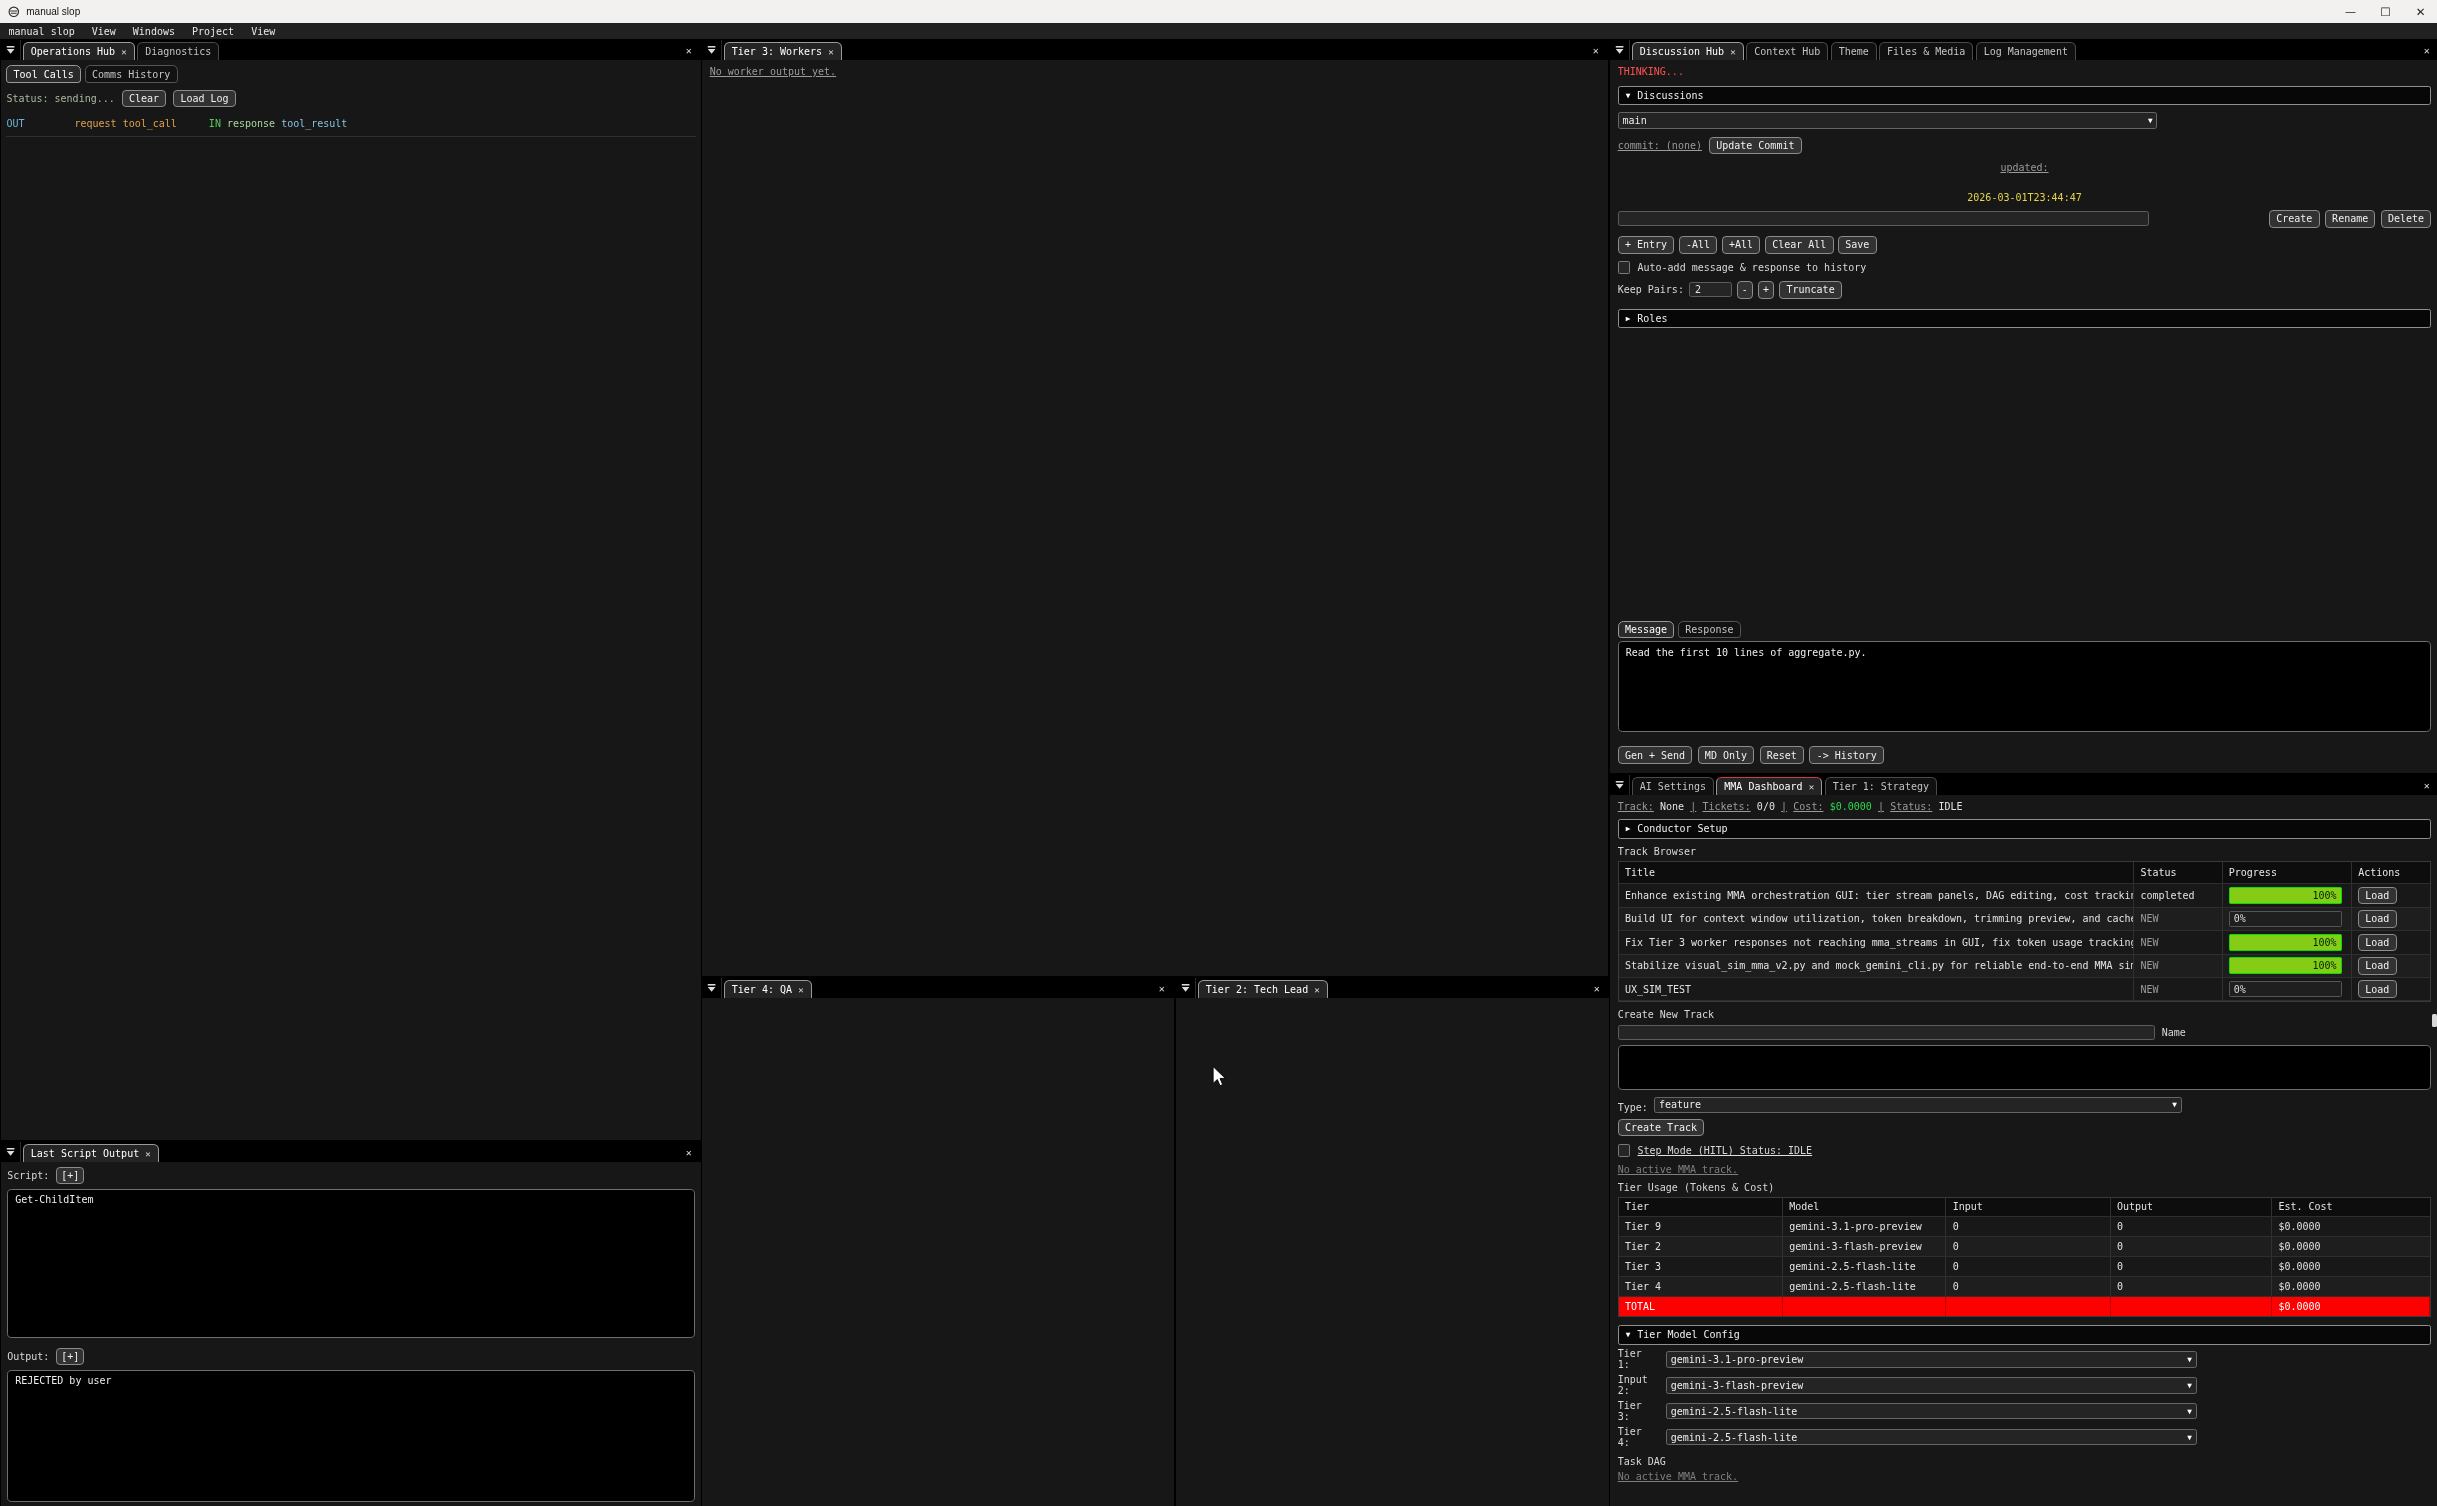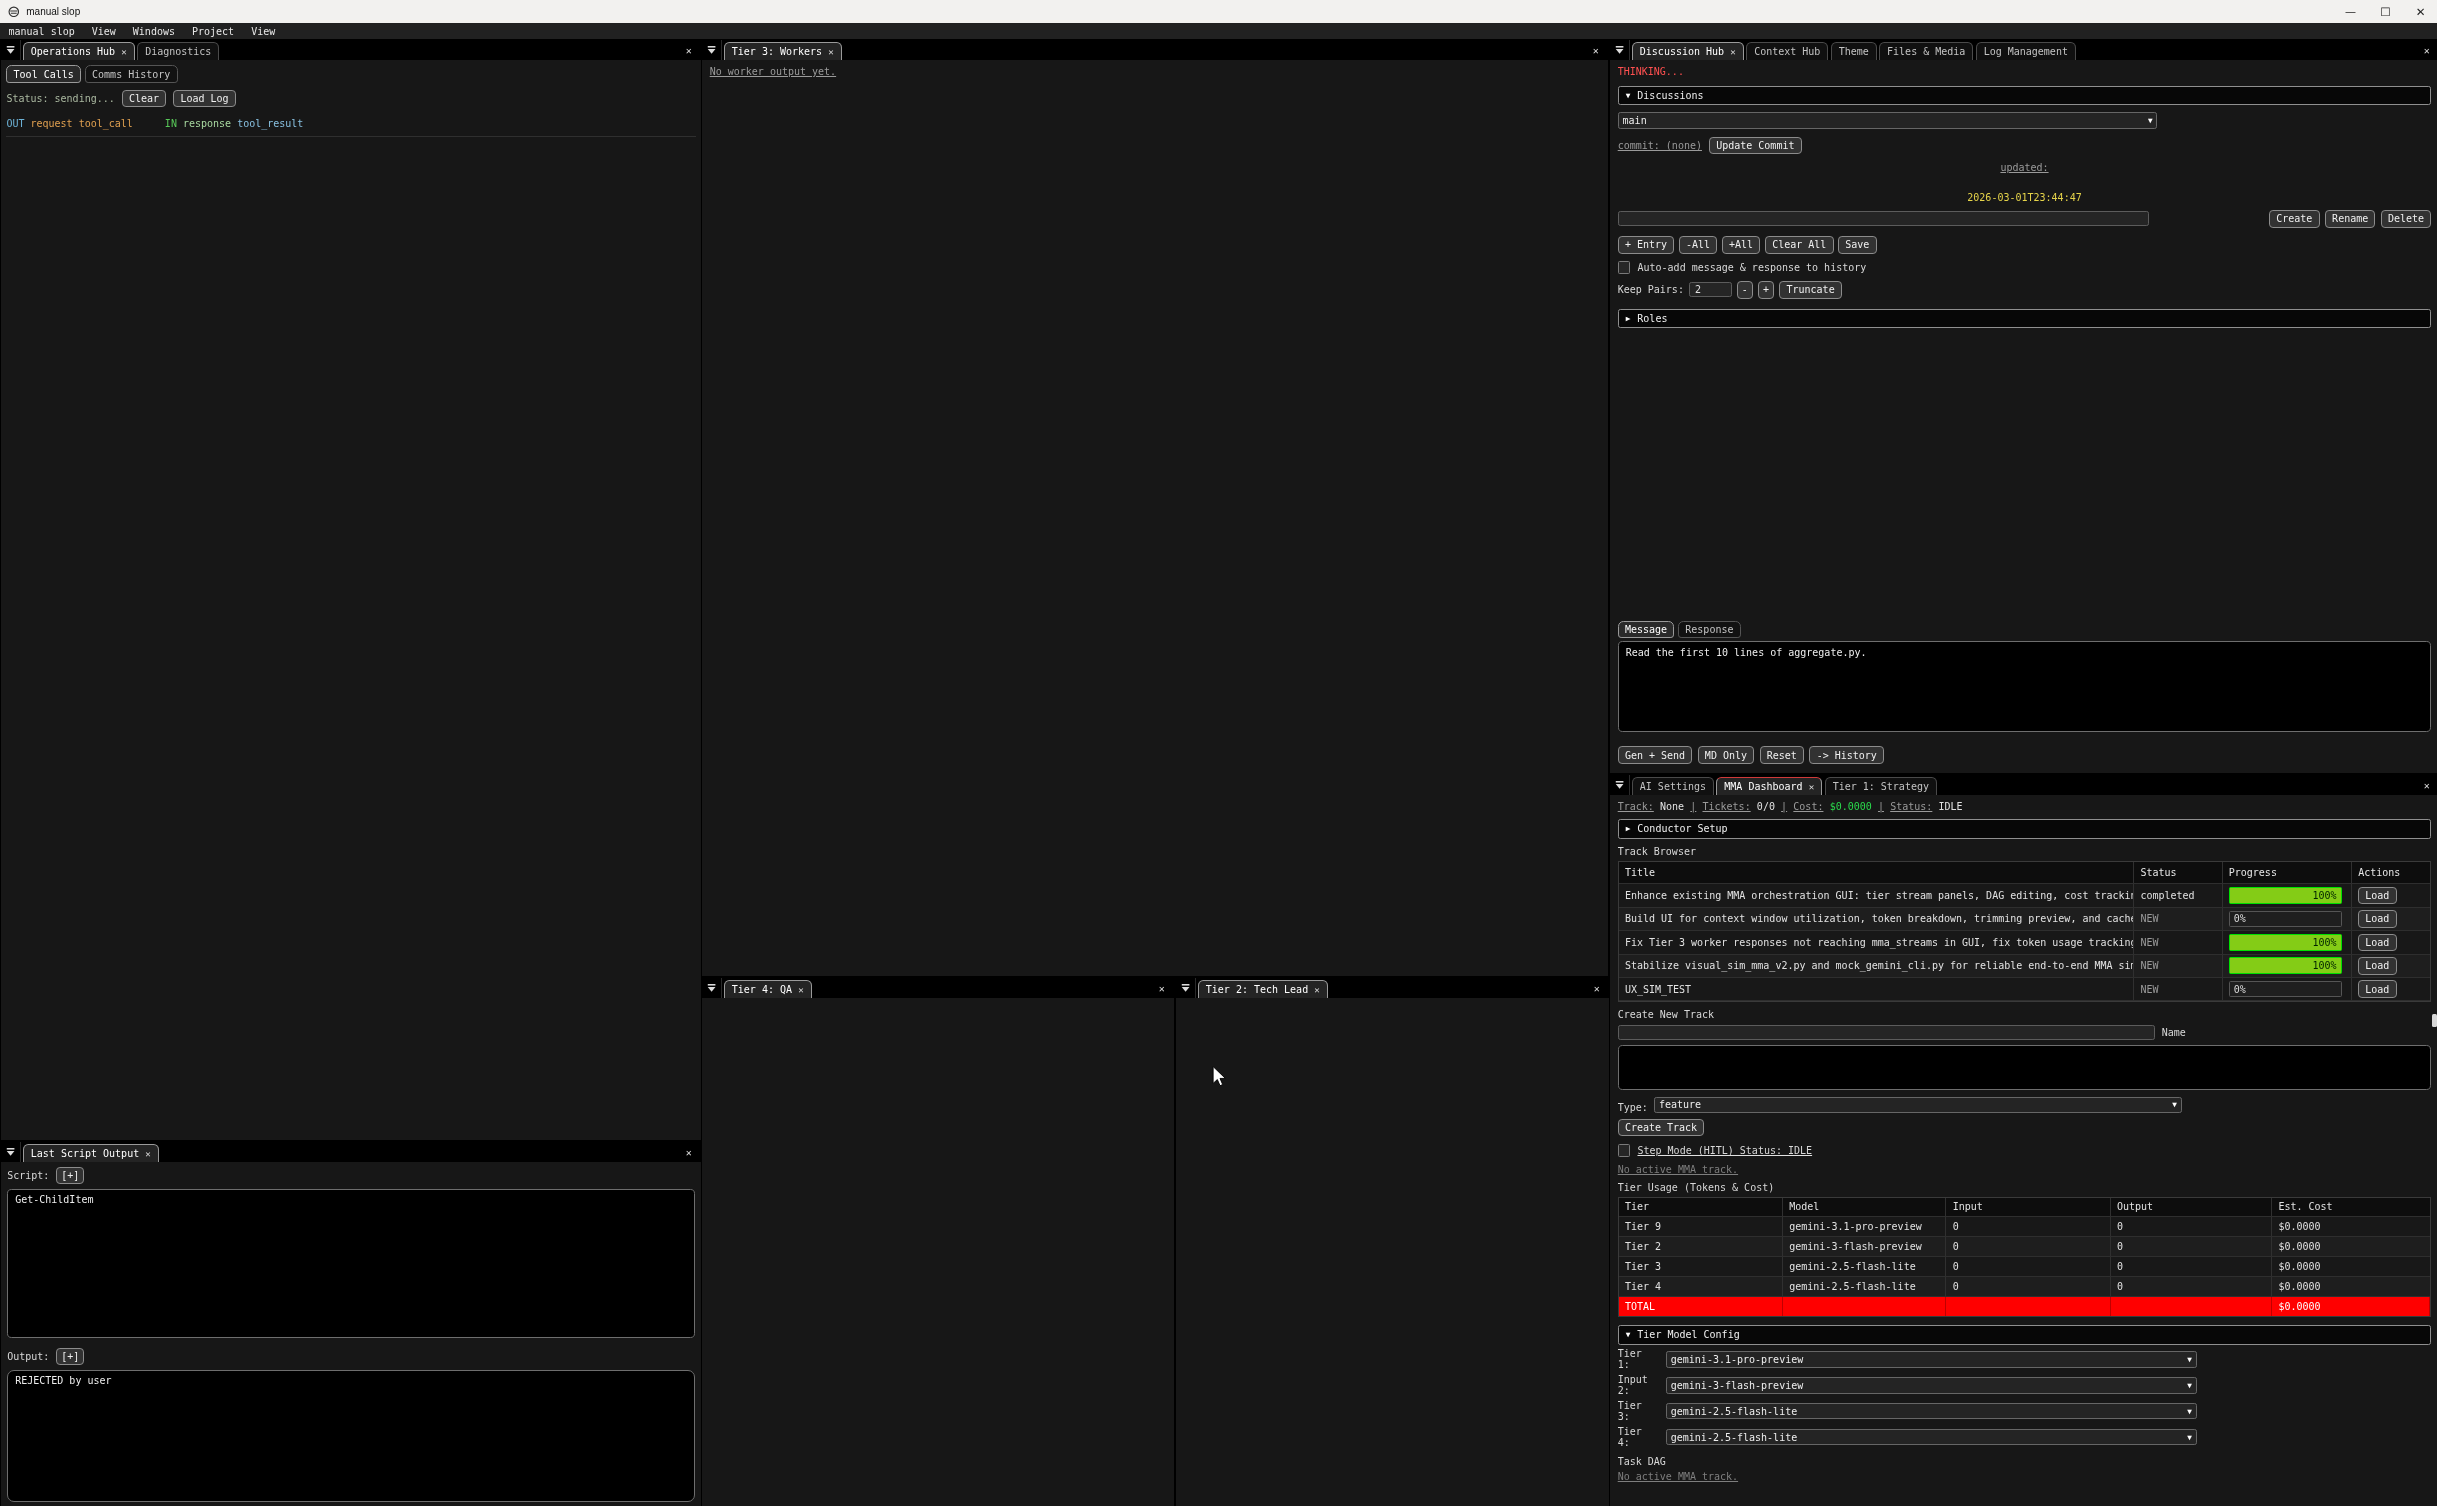--- a/index.html
+++ b/index.html
@@ -49,21 +49,21 @@
   .cb{width:10.8px;height:10.8px;background:#262626;border:0.8px solid #7a7a7a;border-radius:1.5px;display:inline-block;flex:none;}
   .subtab{height:15.4px;display:inline-flex;align-items:center;padding:0 6.2px;border:0.8px solid #555;
           border-radius:5.4px 5.4px 3.1px 3.1px;background:#121212;color:#c5c5c5;margin-right:3.9px;}
   .subtab.active{background:#2a2a2a;border-color:#9a9a9a;color:#fff;}
   .dim{color:#9a9a9a;text-decoration:underline;}
   .lbl{color:#d8d8d8;}
   .row{display:flex;align-items:center;}
 
   
   .ops-status{color:#aab8a0;}
-  .c-out{color:#6db3d8;} .c-req{color:#e0a050;} .c-call{color:#e0a050;}
+  .c-out{color:#6db3d8;} .c-req{color:#e0a050;margin-left:44px;} .c-call{color:#e0a050;}
   .c-in{color:#58c858;} .c-resp{color:#a8d8a0;} .c-result{color:#88c0e0;}
   .ops-divider{border-top:0.8px solid #2f2f2f;margin-top:7px;}
 
   
   .thinking{color:#ff5050;}
   .yellow{color:#e6d44a;}
   .green{color:#2ad94c;}
 
   
   .ttable{border:0.8px solid #3a3a3a;background:#161616;}
@@ -180,21 +180,21 @@
     <div class="pbody" style="padding:4.6px 6.2px;">
       <div class="row" style="gap:7px;">
         <span class="lbl">Script:</span>
         <span class="btn small">[+]</span>
       </div>
       <div class="textarea" style="height:139px;margin-top:4.6px;">Get-ChildItem</div>
       <div class="row" style="gap:7px;margin-top:9.2px;">
         <span class="lbl">Output:</span>
         <span class="btn small">[+]</span>
       </div>
-      <div class="textarea" style="height:122px;margin-top:4.6px;border-radius:7px;">REJECTED by user</div>
+      <div class="textarea" style="height:122px;margin-top:4.6px;">REJECTED by user</div>
     </div>
   </div>
 
   <div class="panel" style="left:701px;top:39px;width:906px;height:936px;">
     <div class="phead">
       <span class="dock-icon">
         <svg width="9.2" height="7.7" viewBox="0 0 12 10">
             <rect x="1" y="0" width="10" height="2" fill="#ddd"></rect>
             <path d="M1 4 L11 4 L6 10 Z" fill="#ddd"></path>
           </svg>

